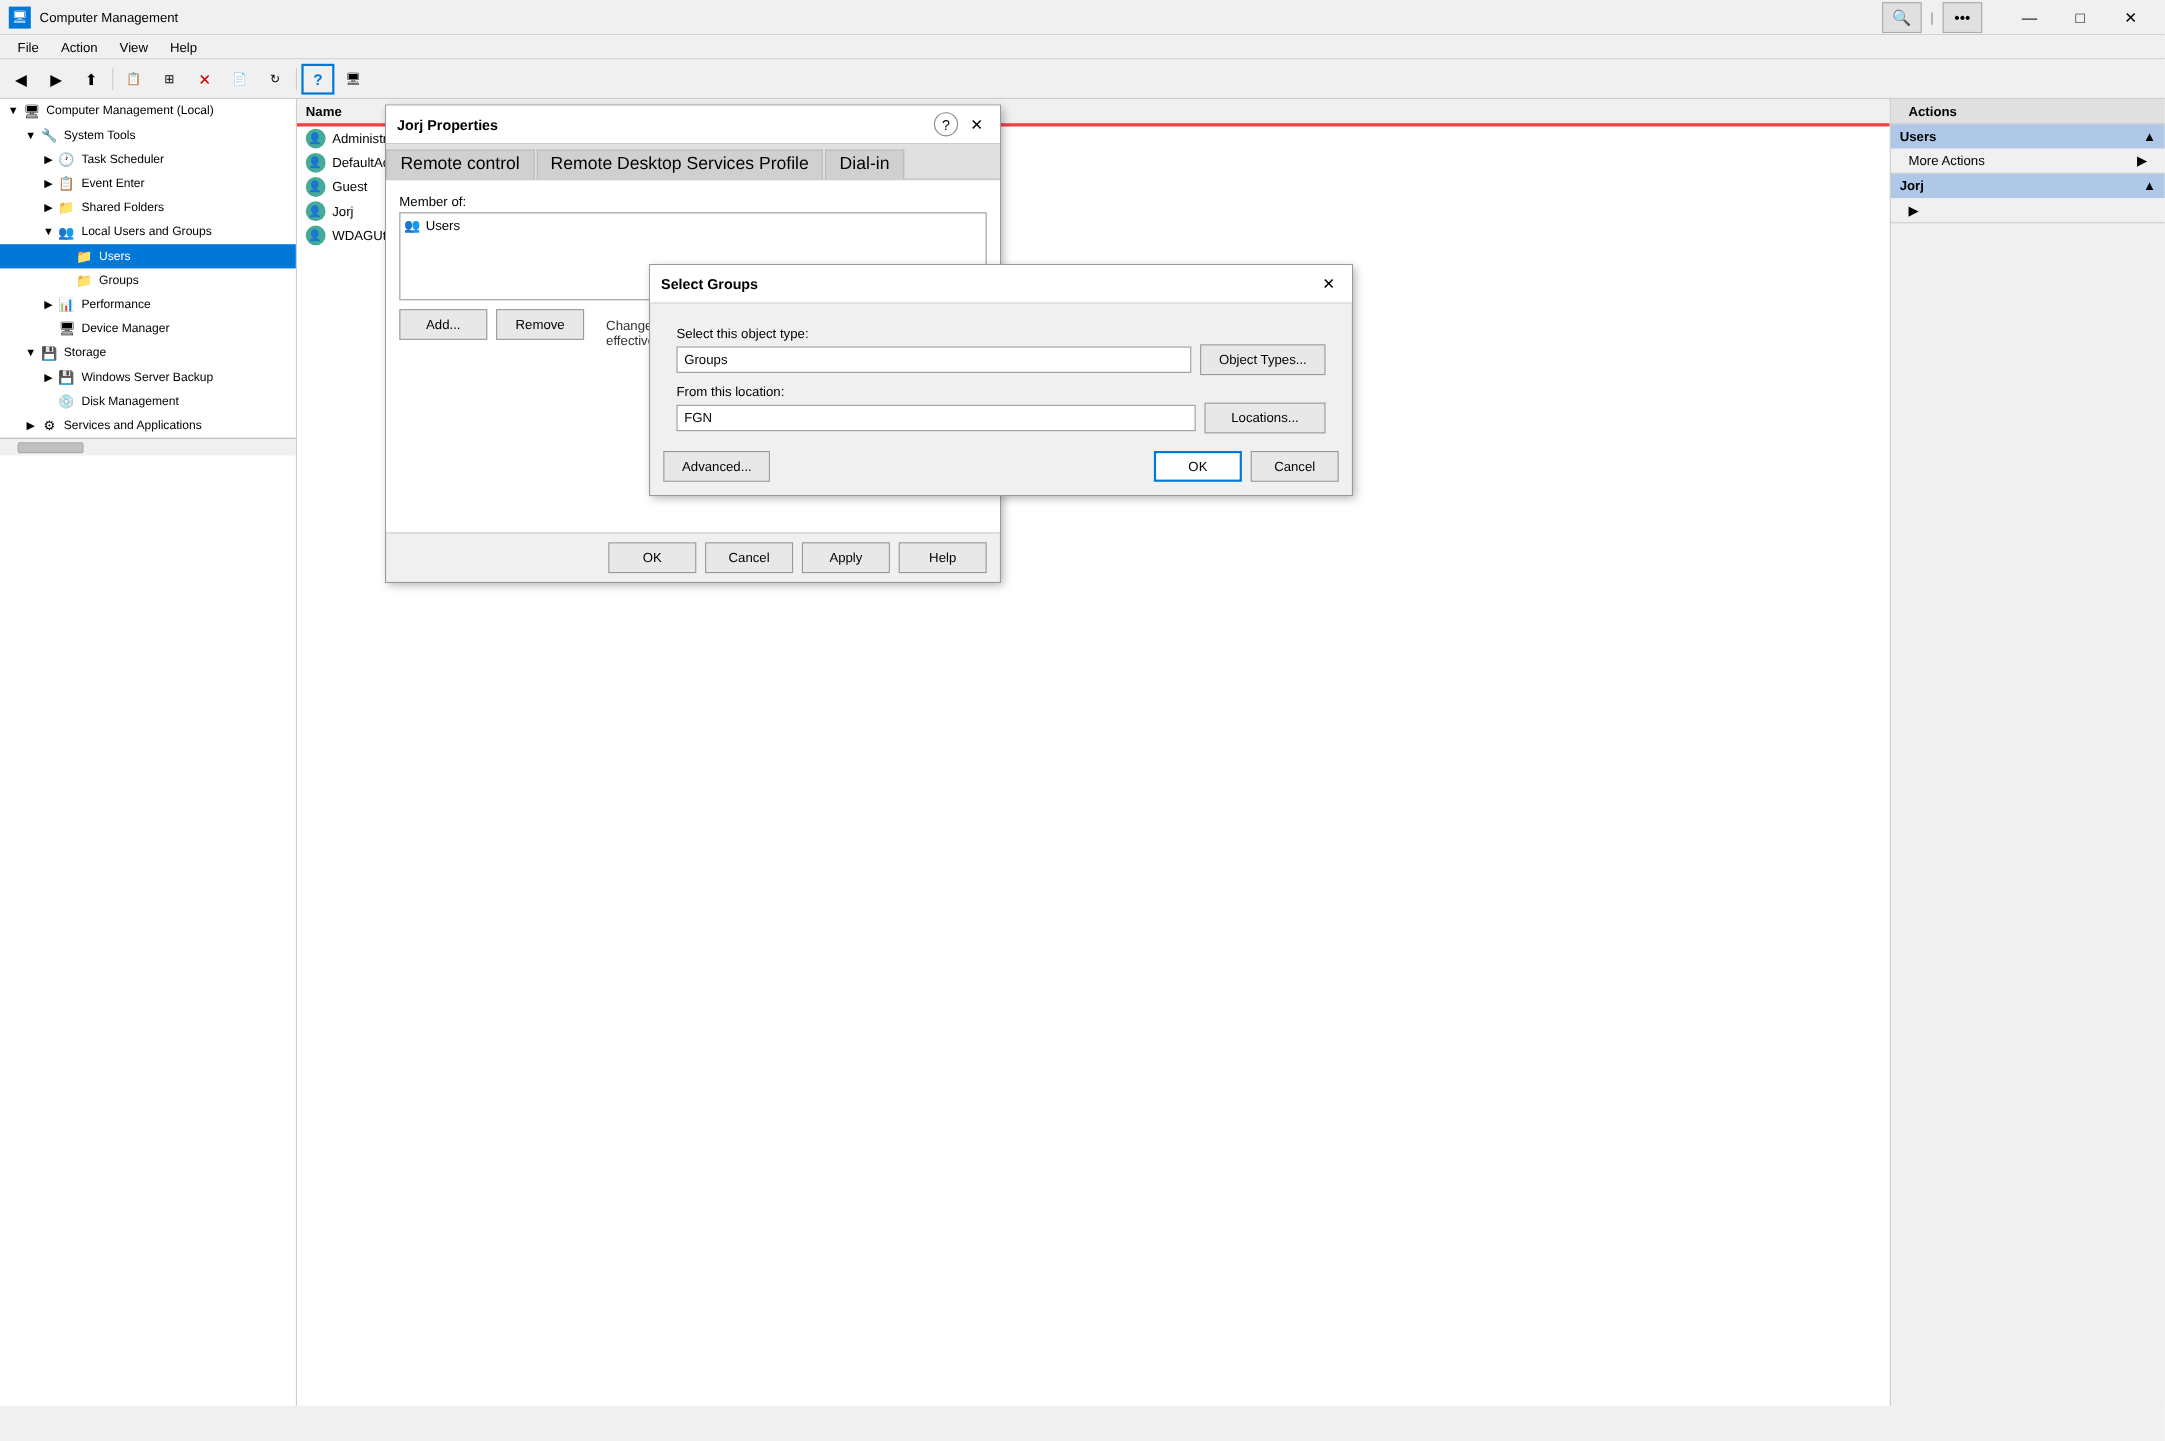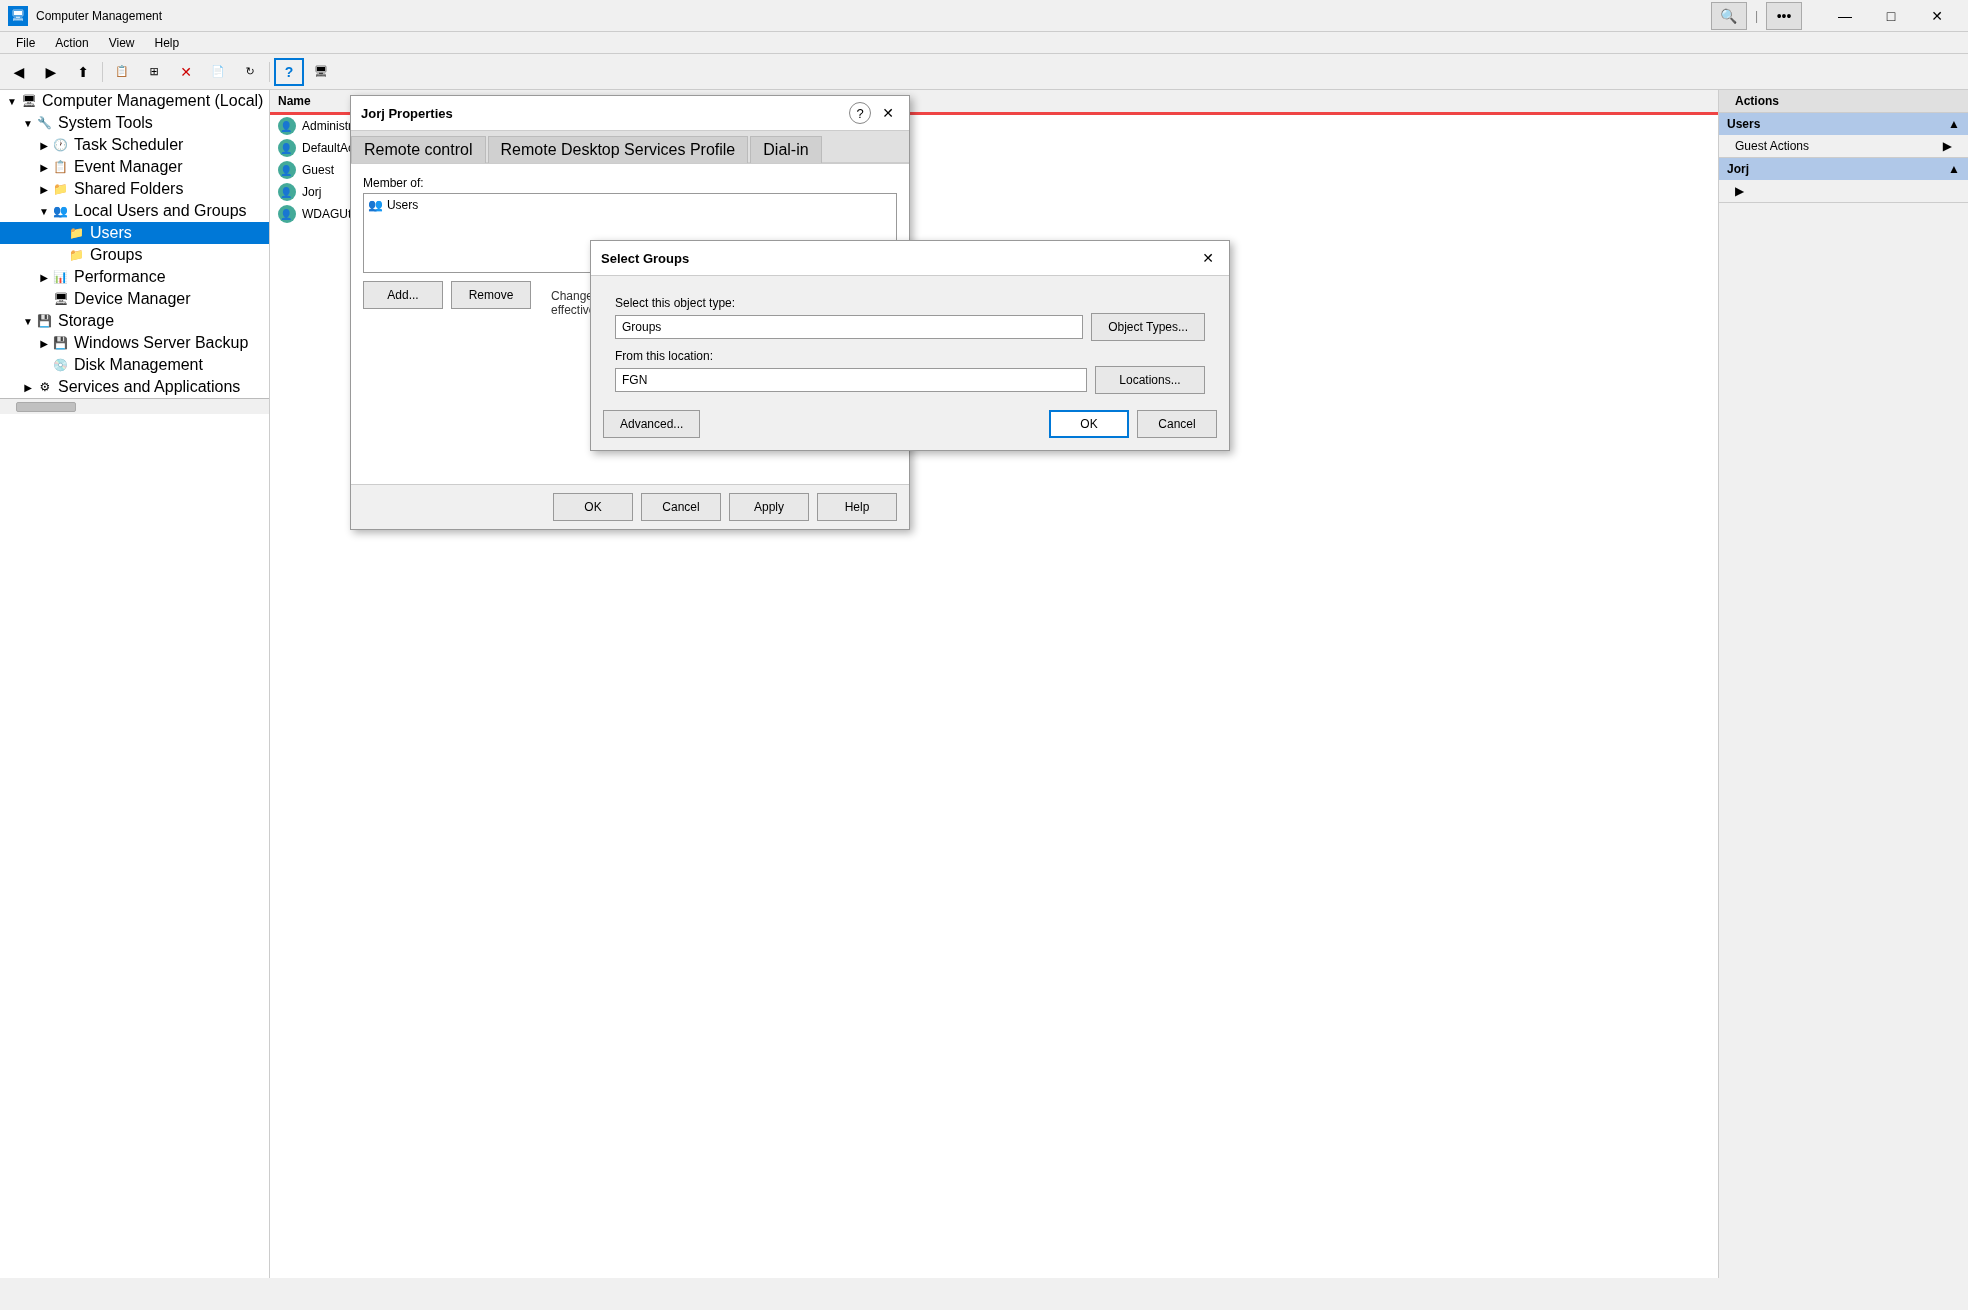--- a/index.html
+++ b/index.html
@@ -129,21 +129,21 @@
       cursor: pointer;
     }
     .tree-item .icon {
       width: 18px;
       height: 18px;
       margin-right: 4px;
       display: flex;
       align-items: center;
       justify-content: center;
     }
-    .tree-item .label { font-size: 16px; }
+    .tree-item .label { font-size: 11px; }
 
     
     .indent-1 { padding-left: 20px; }
     .indent-2 { padding-left: 36px; }
     .indent-3 { padding-left: 52px; }
 
     
     .content-area {
       flex: 1;
       background: white;
@@ -457,21 +457,21 @@
 
     <div class="tree-item indent-2">
       <span class="expander">▶</span>
       <span class="icon">🕐</span>
       <span class="label">Task Scheduler</span>
     </div>
 
     <div class="tree-item indent-2">
       <span class="expander">▶</span>
       <span class="icon">📋</span>
-      <span class="label">Event Manager</span>
+      <span class="label">Event Enter</span>
     </div>
 
     <div class="tree-item indent-2">
       <span class="expander">▶</span>
       <span class="icon">📁</span>
       <span class="label">Shared Folders</span>
     </div>
 
     <div class="tree-item indent-2">
       <span class="expander">▼</span>
@@ -566,21 +566,21 @@
     <div class="actions-header">
       <span>Actions</span>
     </div>
 
     <div class="action-section">
       <div class="action-section-header active">
         <span>Users</span>
         <span>▲</span>
       </div>
       <div class="action-item">
-        <span>Guest Actions</span>
+        <span>More Actions</span>
         <span>▶</span>
       </div>
     </div>
 
     <div class="action-section">
       <div class="action-section-header active" style="background:#b0c8e8;">
         <span>Jorj</span>
         <span>▲</span>
       </div>
       <div class="action-item">

